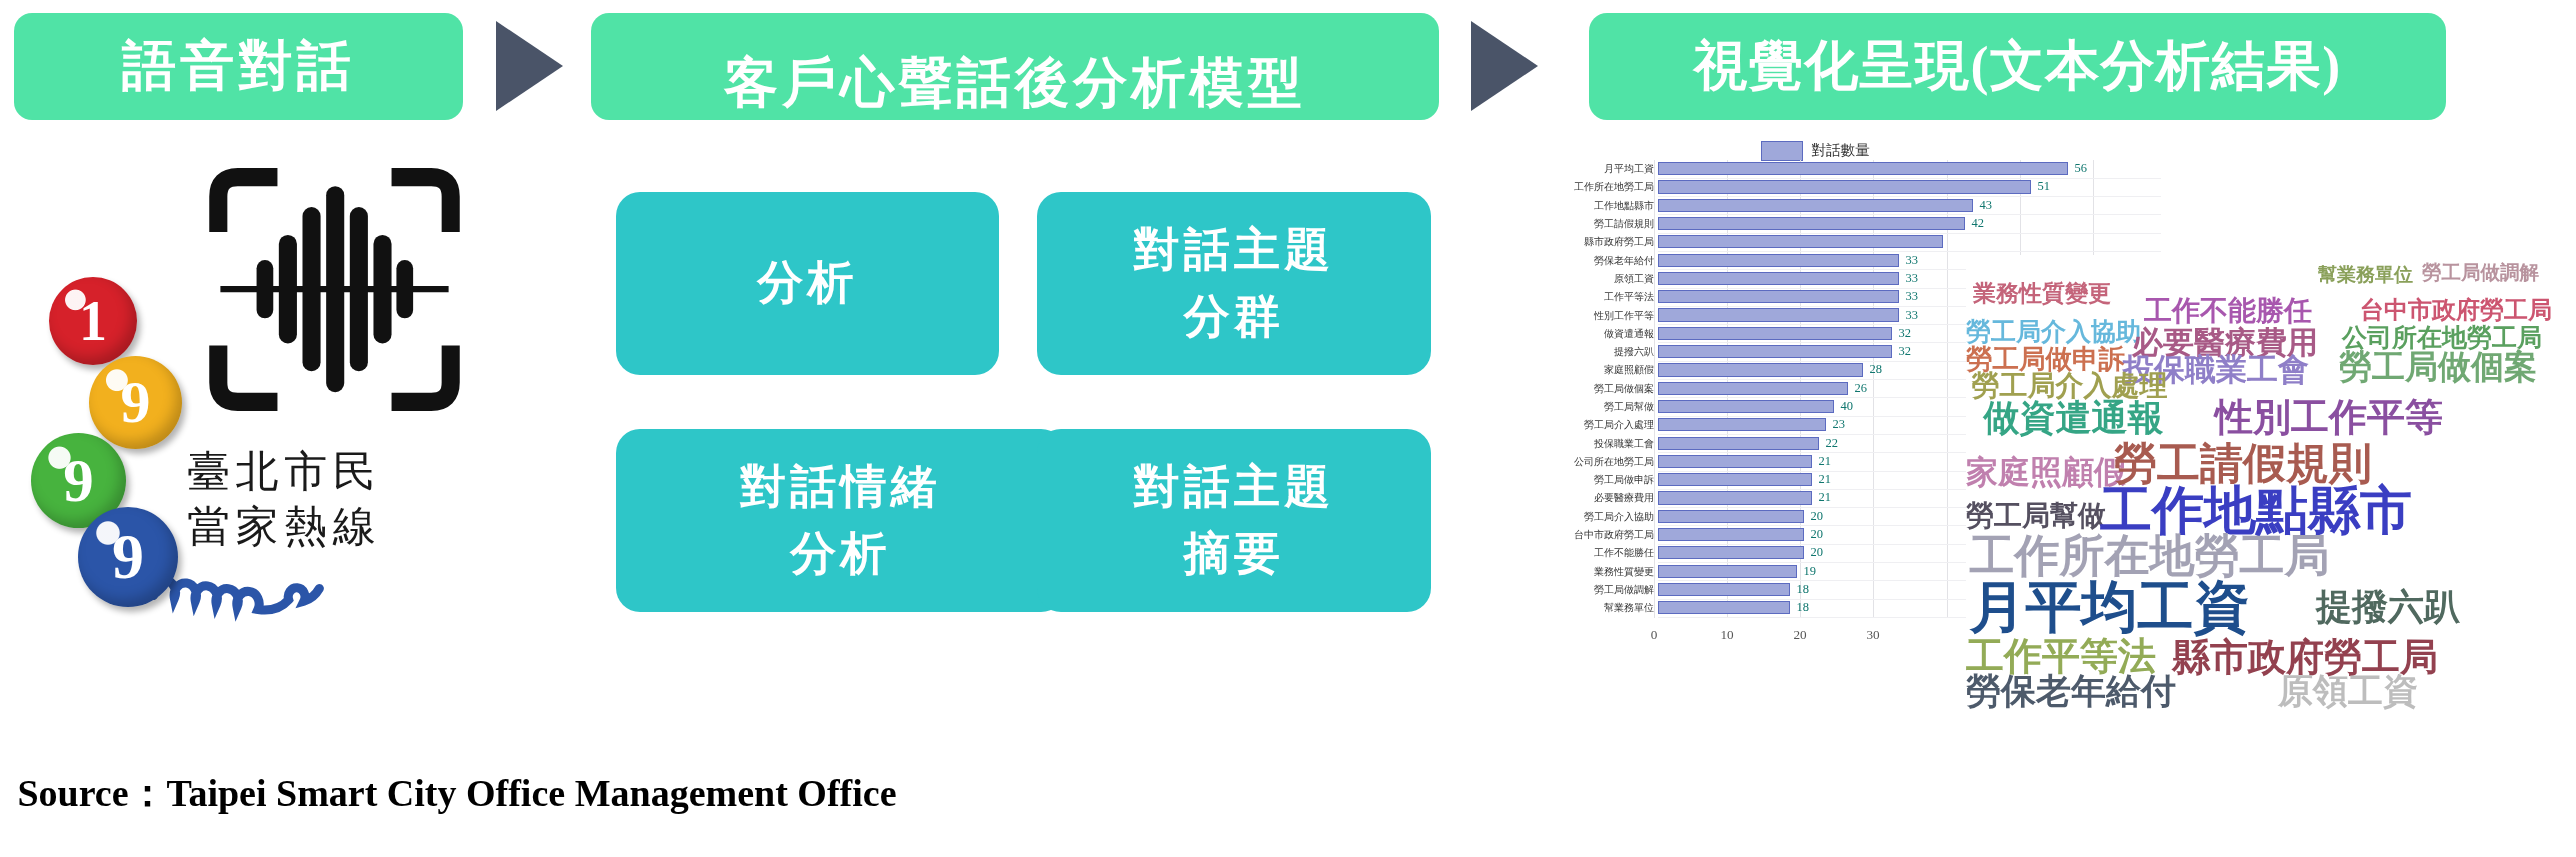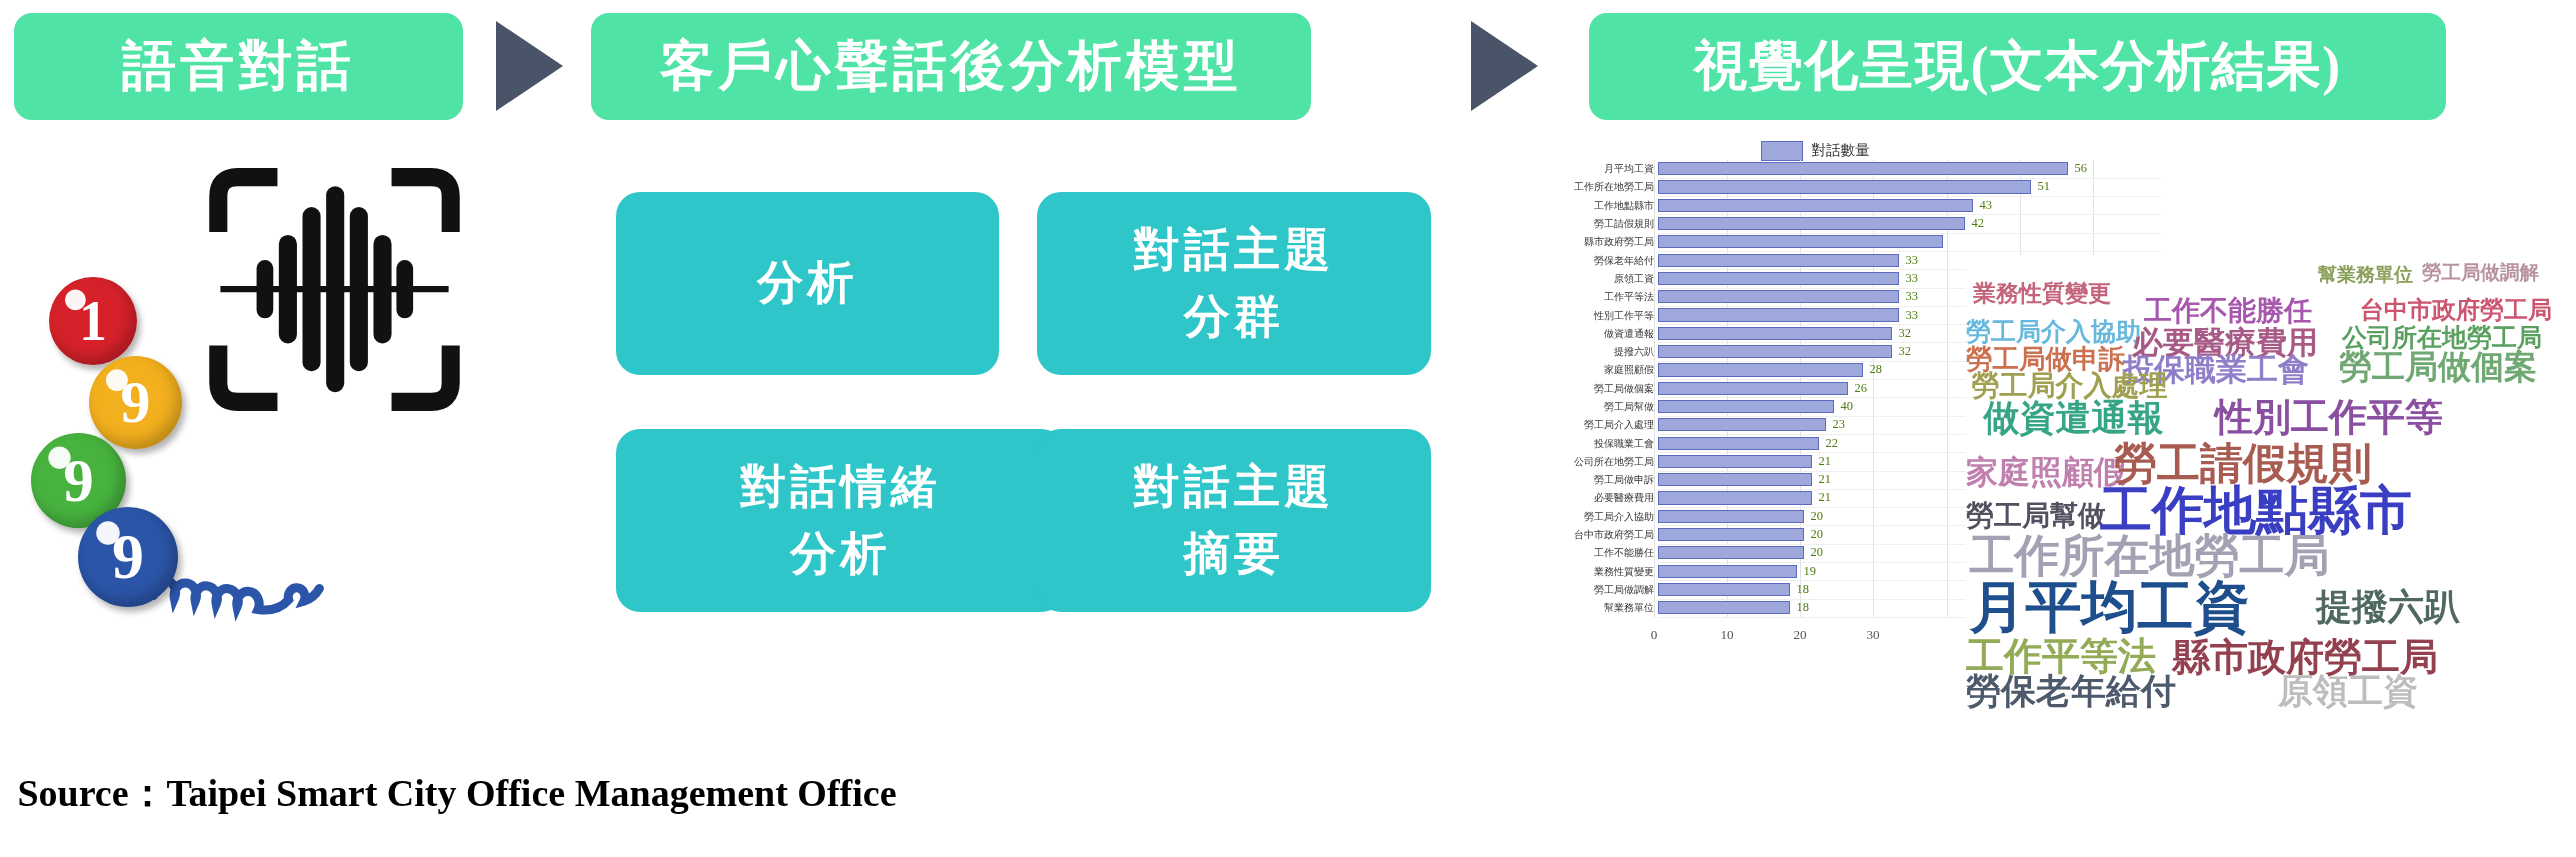--- a/index.html
+++ b/index.html
@@ -4,21 +4,21 @@
 <style>
   html,body{margin:0;padding:0;background:#fff;}
   .canvas{position:relative;width:2576px;height:858px;background:#ffffff;overflow:hidden;
           font-family:Liberation Serif, serif;}
 
   
   .step-box{position:absolute;height:107px;border-radius:18px;background:#50e3a6;
             display:flex;align-items:center;justify-content:center;
             color:#fff;font-size:54px;font-weight:bold;letter-spacing:4.2px;}
   .step1{left:14px;top:12.5px;width:449px;}
-  .step2{left:591px;top:12.5px;width:720px;}
+  .step2{left:591px;top:12.5px;width:848px;align-items:flex-end;}
   .step3{left:1589px;top:12.5px;width:857px;letter-spacing:1.4px;}
   .flow-arrow{position:absolute;width:0;height:0;top:21px;
               border-top:45px solid transparent;border-bottom:45px solid transparent;
               border-left:67px solid #4a5468;}
   .arrow1{left:496px;}
   .arrow2{left:1471px;}
 
   
   .model-box{position:absolute;border-radius:24px;background:#2ec6c8;
              display:flex;flex-direction:column;align-items:center;justify-content:center;
@@ -49,21 +49,21 @@
   .legend-swatch{width:40px;height:18px;background:#9fa8da;border:1.4px solid #5c6bc0;}
   .legend-label{margin-left:8.4px;font-size:14.6px;color:#333;}
   .grid{position:absolute;left:82px;top:29px;width:460px;height:458px;}
   .gridline{position:absolute;top:0;bottom:0;width:0.7px;background:#e2e2e6;}
   .bar-rows{position:absolute;left:0;top:29px;width:100%;z-index:1;}
   .bar-row{display:flex;align-items:center;height:18.3px;}
   .bar-label{width:82px;padding-right:3.5px;font-size:10px;color:#333;white-space:nowrap;
              text-align:right;direction:rtl;flex:none;}
   .bar-track{flex:1;display:flex;align-items:center;height:100%;border-bottom:0.7px solid #efeff2;}
   .bar{height:13.2px;background:#9fa8da;border:1.4px solid #5c6bc0;box-sizing:border-box;}
-  .bar-value{margin-left:7px;font-size:12.5px;color:#4d7c0f;}
+  .bar-value{margin-left:7px;font-size:12.5px;color:#0f766e;}
   .x-ticks{position:absolute;left:82px;top:496px;width:460px;height:18px;}
   .tick{position:absolute;transform:translateX(-50%);font-size:13.2px;color:#555;}
 
   
   .word-cloud{position:absolute;left:1966px;top:255px;width:610px;height:456px;background:#fff;z-index:3;}
   .wc-word{position:absolute;line-height:1;white-space:nowrap;font-weight:600;}
 
   
   .source{position:absolute;left:17.4px;top:768px;font-size:38px;font-weight:bold;color:#000;}
 </style>
@@ -119,20 +119,24 @@
           <span>9</span>
         </div>
         <div class="ball ball2" style="--ball-color: #47b33e;">
           <span>9</span>
         </div>
         <div class="ball ball3" style="--ball-color: #2b55a8;">
           <span>9</span>
         </div>
       </div>
 
+    <div class="logo-text">
+      <div>臺北市民</div>
+      <div>當家熱線</div>
+    </div>
   </div>
 
   <div class="model-box mboxA">
     <span>分析</span>
   </div>
   <div class="model-box mboxB">
     <span>對話主題</span>
     <span>分群</span>
   </div>
   <div class="model-box mboxC">

